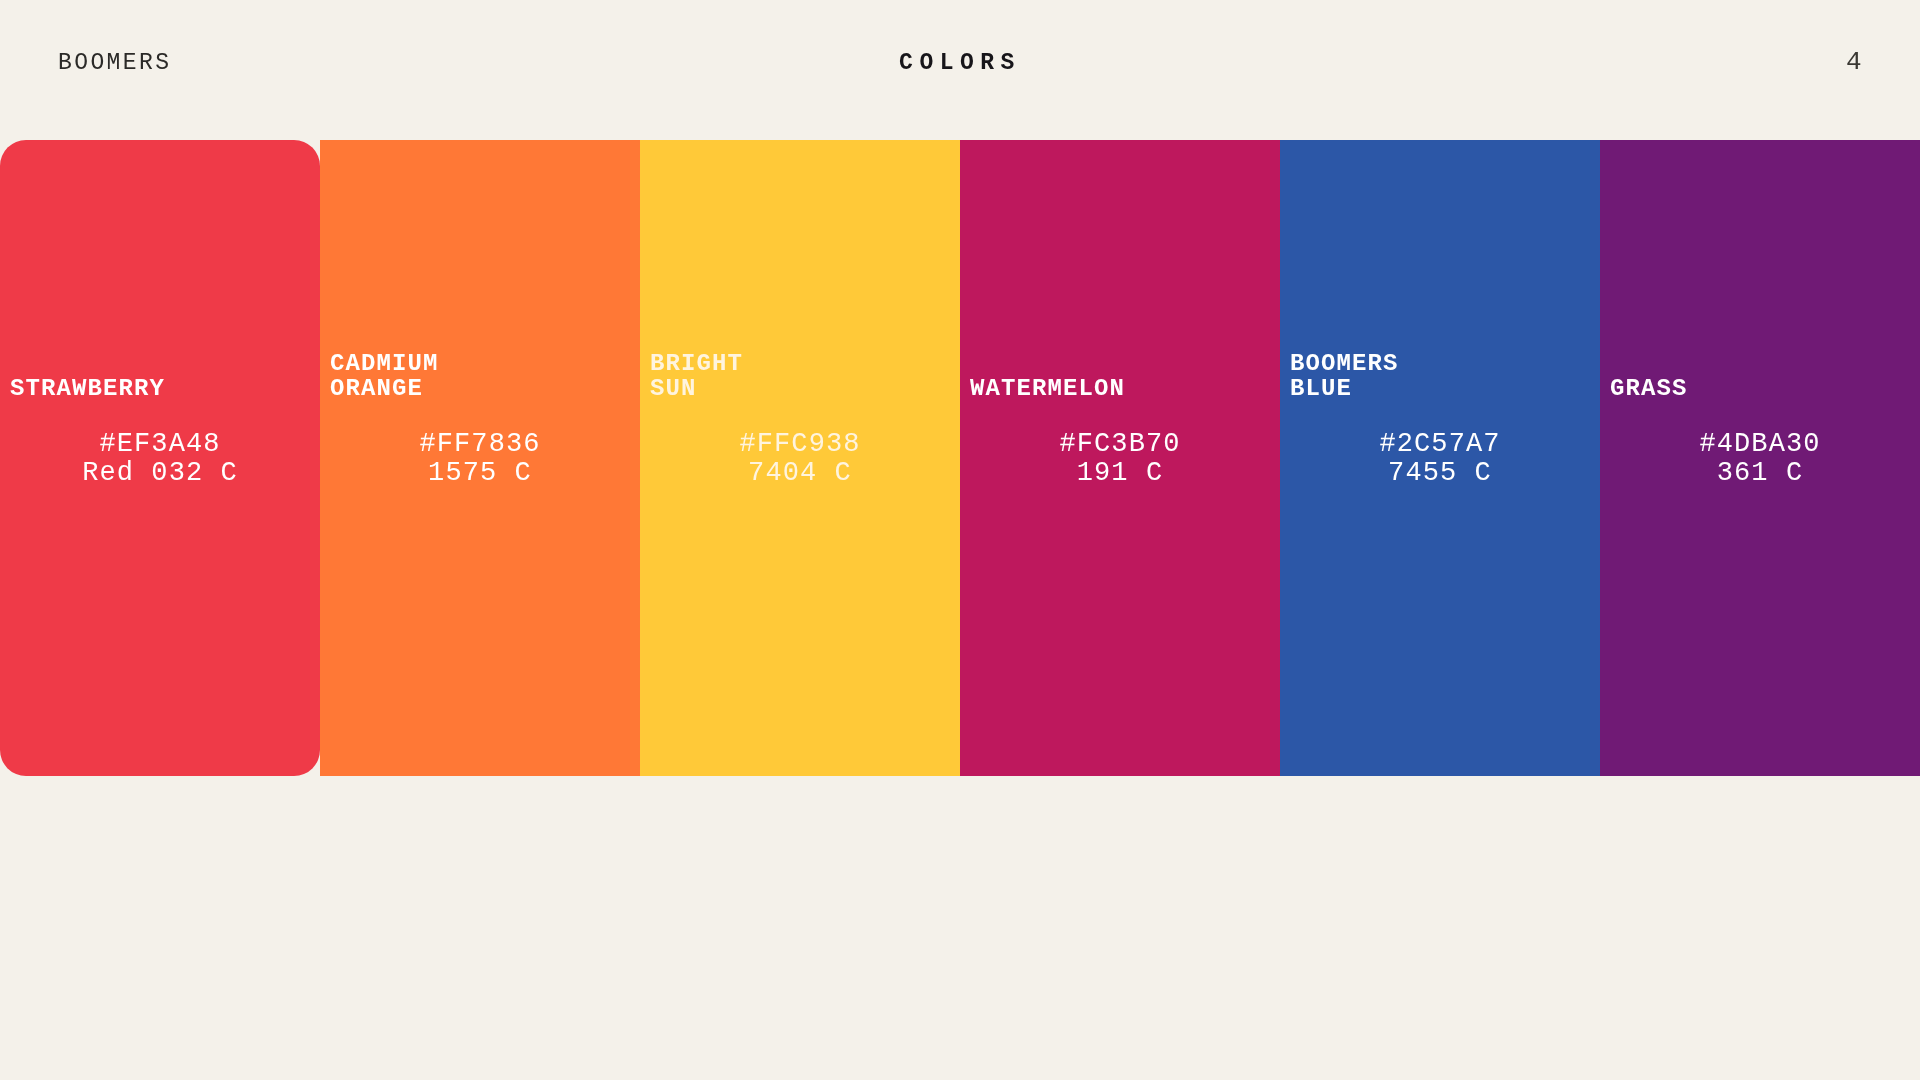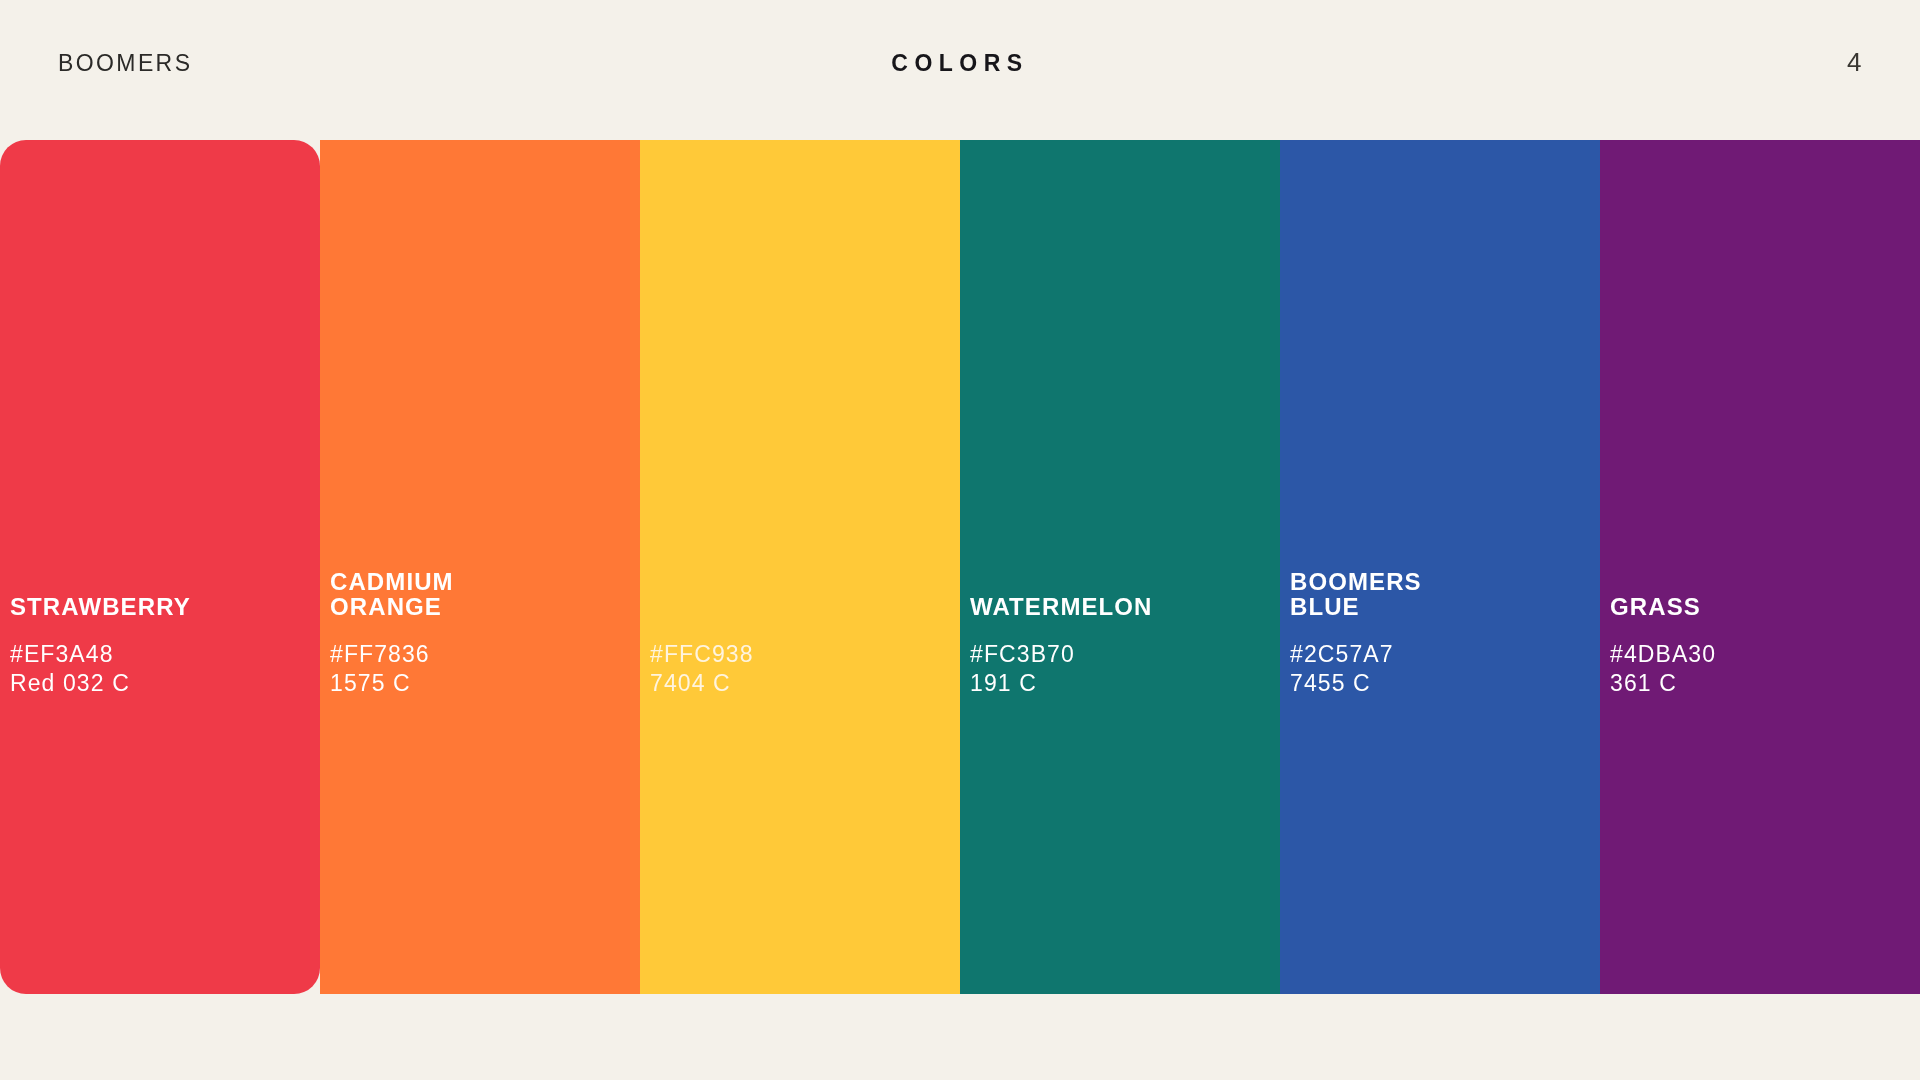--- a/index.html
+++ b/index.html
@@ -11,24 +11,25 @@
     overflow: hidden;
   }
   body {
     font-family: "Liberation Sans", sans-serif;
     background: #F4F1EA;
   }
 
   .slide {
     position: relative;
     width: 1920px;
-    height: 994px;
+    height: 776px;
     background: #F4F1EA;
     display: flex;
     flex-direction: column;
+    font-family: Liberation Mono, monospace;
   }
 
   
   .header {
     position: relative;
     height: 140px;
     flex: 0 0 140px;
     background: #F4F1EA;
   }
 
@@ -95,26 +96,26 @@
     line-height: 25px;
     color: #FFFFFF;
     white-space: pre-line;
   }
 
   
   .swatch-codes {
     position: absolute;
     left: 0;
     right: 0;
-    bottom: 296px;
+    bottom: 288px;
     padding: 0 10px;
     box-sizing: border-box;
-    text-align: left;
+    text-align: center;
     font-weight: 300;
-    font-size: 23px;
+    font-size: 27px;
     letter-spacing: 1.1px;
     line-height: 29px;
     color: #FFFFFF;
   }
 
   .swatch-hex,
   .swatch-pantone {
     display: block;
   }
 
@@ -146,26 +147,28 @@
       </div>
       <div class="swatch" style="background: rgb(255, 120, 54);">
         <div class="swatch-name">CADMIUM
 ORANGE</div>
         <div class="swatch-codes">
           <span class="swatch-hex">#FF7836</span>
           <span class="swatch-pantone">1575 C</span>
         </div>
       </div>
       <div class="swatch is-light" style="background: rgb(255, 201, 56);">
+        <div class="swatch-name">BRIGHT
+SUN</div>
         <div class="swatch-codes">
           <span class="swatch-hex">#FFC938</span>
           <span class="swatch-pantone">7404 C</span>
         </div>
       </div>
-      <div class="swatch" style="background: #0f766e;">
+      <div class="swatch" style="background: #be185d;">
         <div class="swatch-name">WATERMELON</div>
         <div class="swatch-codes">
           <span class="swatch-hex">#FC3B70</span>
           <span class="swatch-pantone">191 C</span>
         </div>
       </div>
       <div class="swatch" style="background: rgb(44, 87, 167);">
         <div class="swatch-name">BOOMERS
 BLUE</div>
         <div class="swatch-codes">

